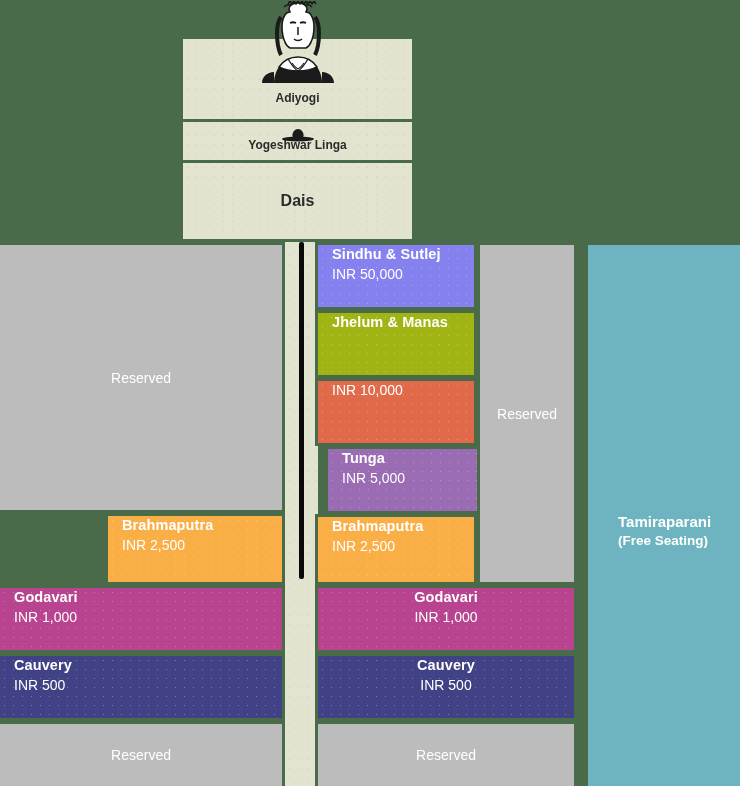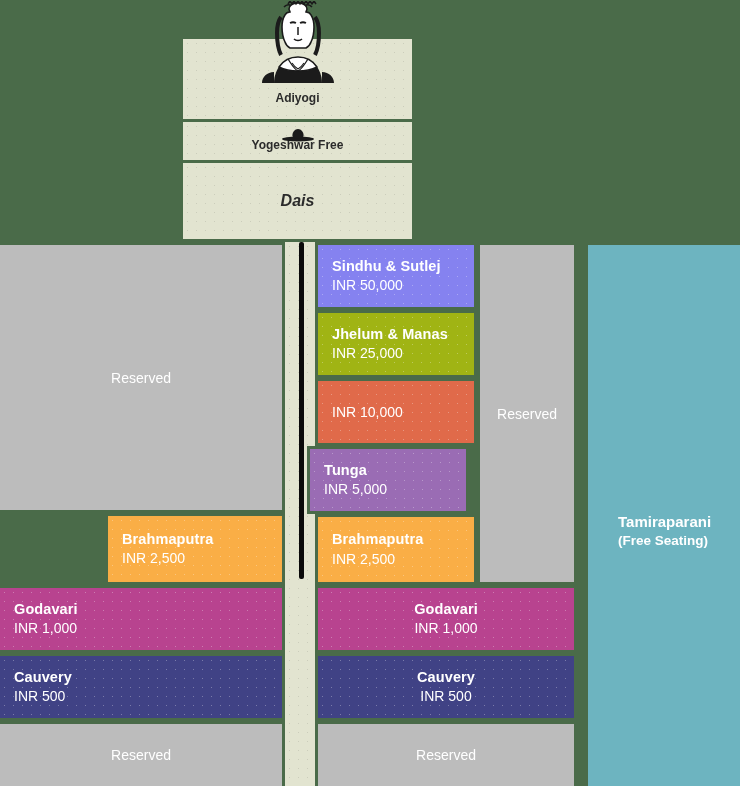--- a/index.html
+++ b/index.html
@@ -23,21 +23,20 @@
     height: 786px;
     border-radius: 14px;
   }
 
   
   .block {
     position: absolute;
     border: 3px solid #4a6b49;
     display: flex;
     flex-direction: column;
-    justify-content: center;
     overflow: hidden;
   }
 
   .dots {
     background-image: radial-gradient(rgba(255,255,255,.30) 0.9px, transparent 1px);
     background-size: 9px 9px;
   }
 
   .dots-dark {
     background-image: radial-gradient(rgba(0,0,0,.10) 0.9px, transparent 1px);
@@ -102,21 +101,20 @@
     width: 34px;
     height: 16px;
   }
 
   #dais-block {
     left: 180px;
     top: 160px;
     width: 235px;
     height: 82px;
     justify-content: center;
-    font-style: italic;
   }
 
   
   .tier {
     color: #ffffff;
     padding: 0 14px;
   }
 
   .tier-name {
     font-size: 14.5px;
@@ -209,21 +207,21 @@
       </g>
     </svg>
     <div class="stage-label">Adiyogi</div>
   </div>
 
   <div class="stage dots-dark" id="linga-block">
     <svg id="linga-art" viewBox="0 0 34 16">
       <ellipse cx="17" cy="11" rx="16" ry="2.6" fill="#1b1b1b"></ellipse>
       <path d="M17 1c-3.2 0-5.6 3.2-5.6 6.4 0 2 2.5 3.2 5.6 3.2s5.6-1.2 5.6-3.2C22.6 4.2 20.2 1 17 1z" fill="#1b1b1b"></path>
     </svg>
-    <div class="stage-label">Yogeshwar Free</div>
+    <div class="stage-label">Yogeshwar Linga</div>
   </div>
 
   <div class="stage dots-dark" id="dais-block">
     <div class="stage-label big">Dais</div>
   </div>
 
   <div id="center-aisle" class="dots-dark"></div>
   <div id="aisle-divider"></div>
 
   <div class="block reserved" style="left:-3px; top:242px; width:288px; height:271px;">
@@ -249,28 +247,27 @@
     <span class="reserved-label">Reserved</span>
   </div>
 
   <div class="block tier dots" style="left:315px; top:242px; width:162px; height:68px; background-color:#8582f0;">
     <span class="tier-name">Sindhu &amp; Sutlej</span>
     <span class="tier-price">INR 50,000</span>
   </div>
 
   <div class="block tier dots" style="left:315px; top:310px; width:162px; height:68px; background-color:#a0b414;">
     <span class="tier-name">Jhelum &amp; Manas</span>
-    <span class="tier-price">INR 25,000</span>
   </div>
 
   <div class="block tier dots" style="left:315px; top:378px; width:162px; height:68px; background-color:#e06a4a;">
     <span class="tier-price">INR 10,000</span>
   </div>
 
-  <div class="block tier dots" style="left:307px; top:446px; width:162px; height:68px; background-color:#9a6cb4;">
+  <div class="block tier dots" style="left:325px; top:446px; width:162px; height:68px; background-color:#9a6cb4;">
     <span class="tier-name">Tunga</span>
     <span class="tier-price">INR 5,000</span>
   </div>
 
   <div class="block tier dots" style="left:315px; top:514px; width:162px; height:71px; background-color:#faae46;">
     <span class="tier-name">Brahmaputra</span>
     <span class="tier-price">INR 2,500</span>
   </div>
 
   <div class="block tier dots center-align" style="left:315px; top:585px; width:262px; height:68px; background-color:#b8438f;">

